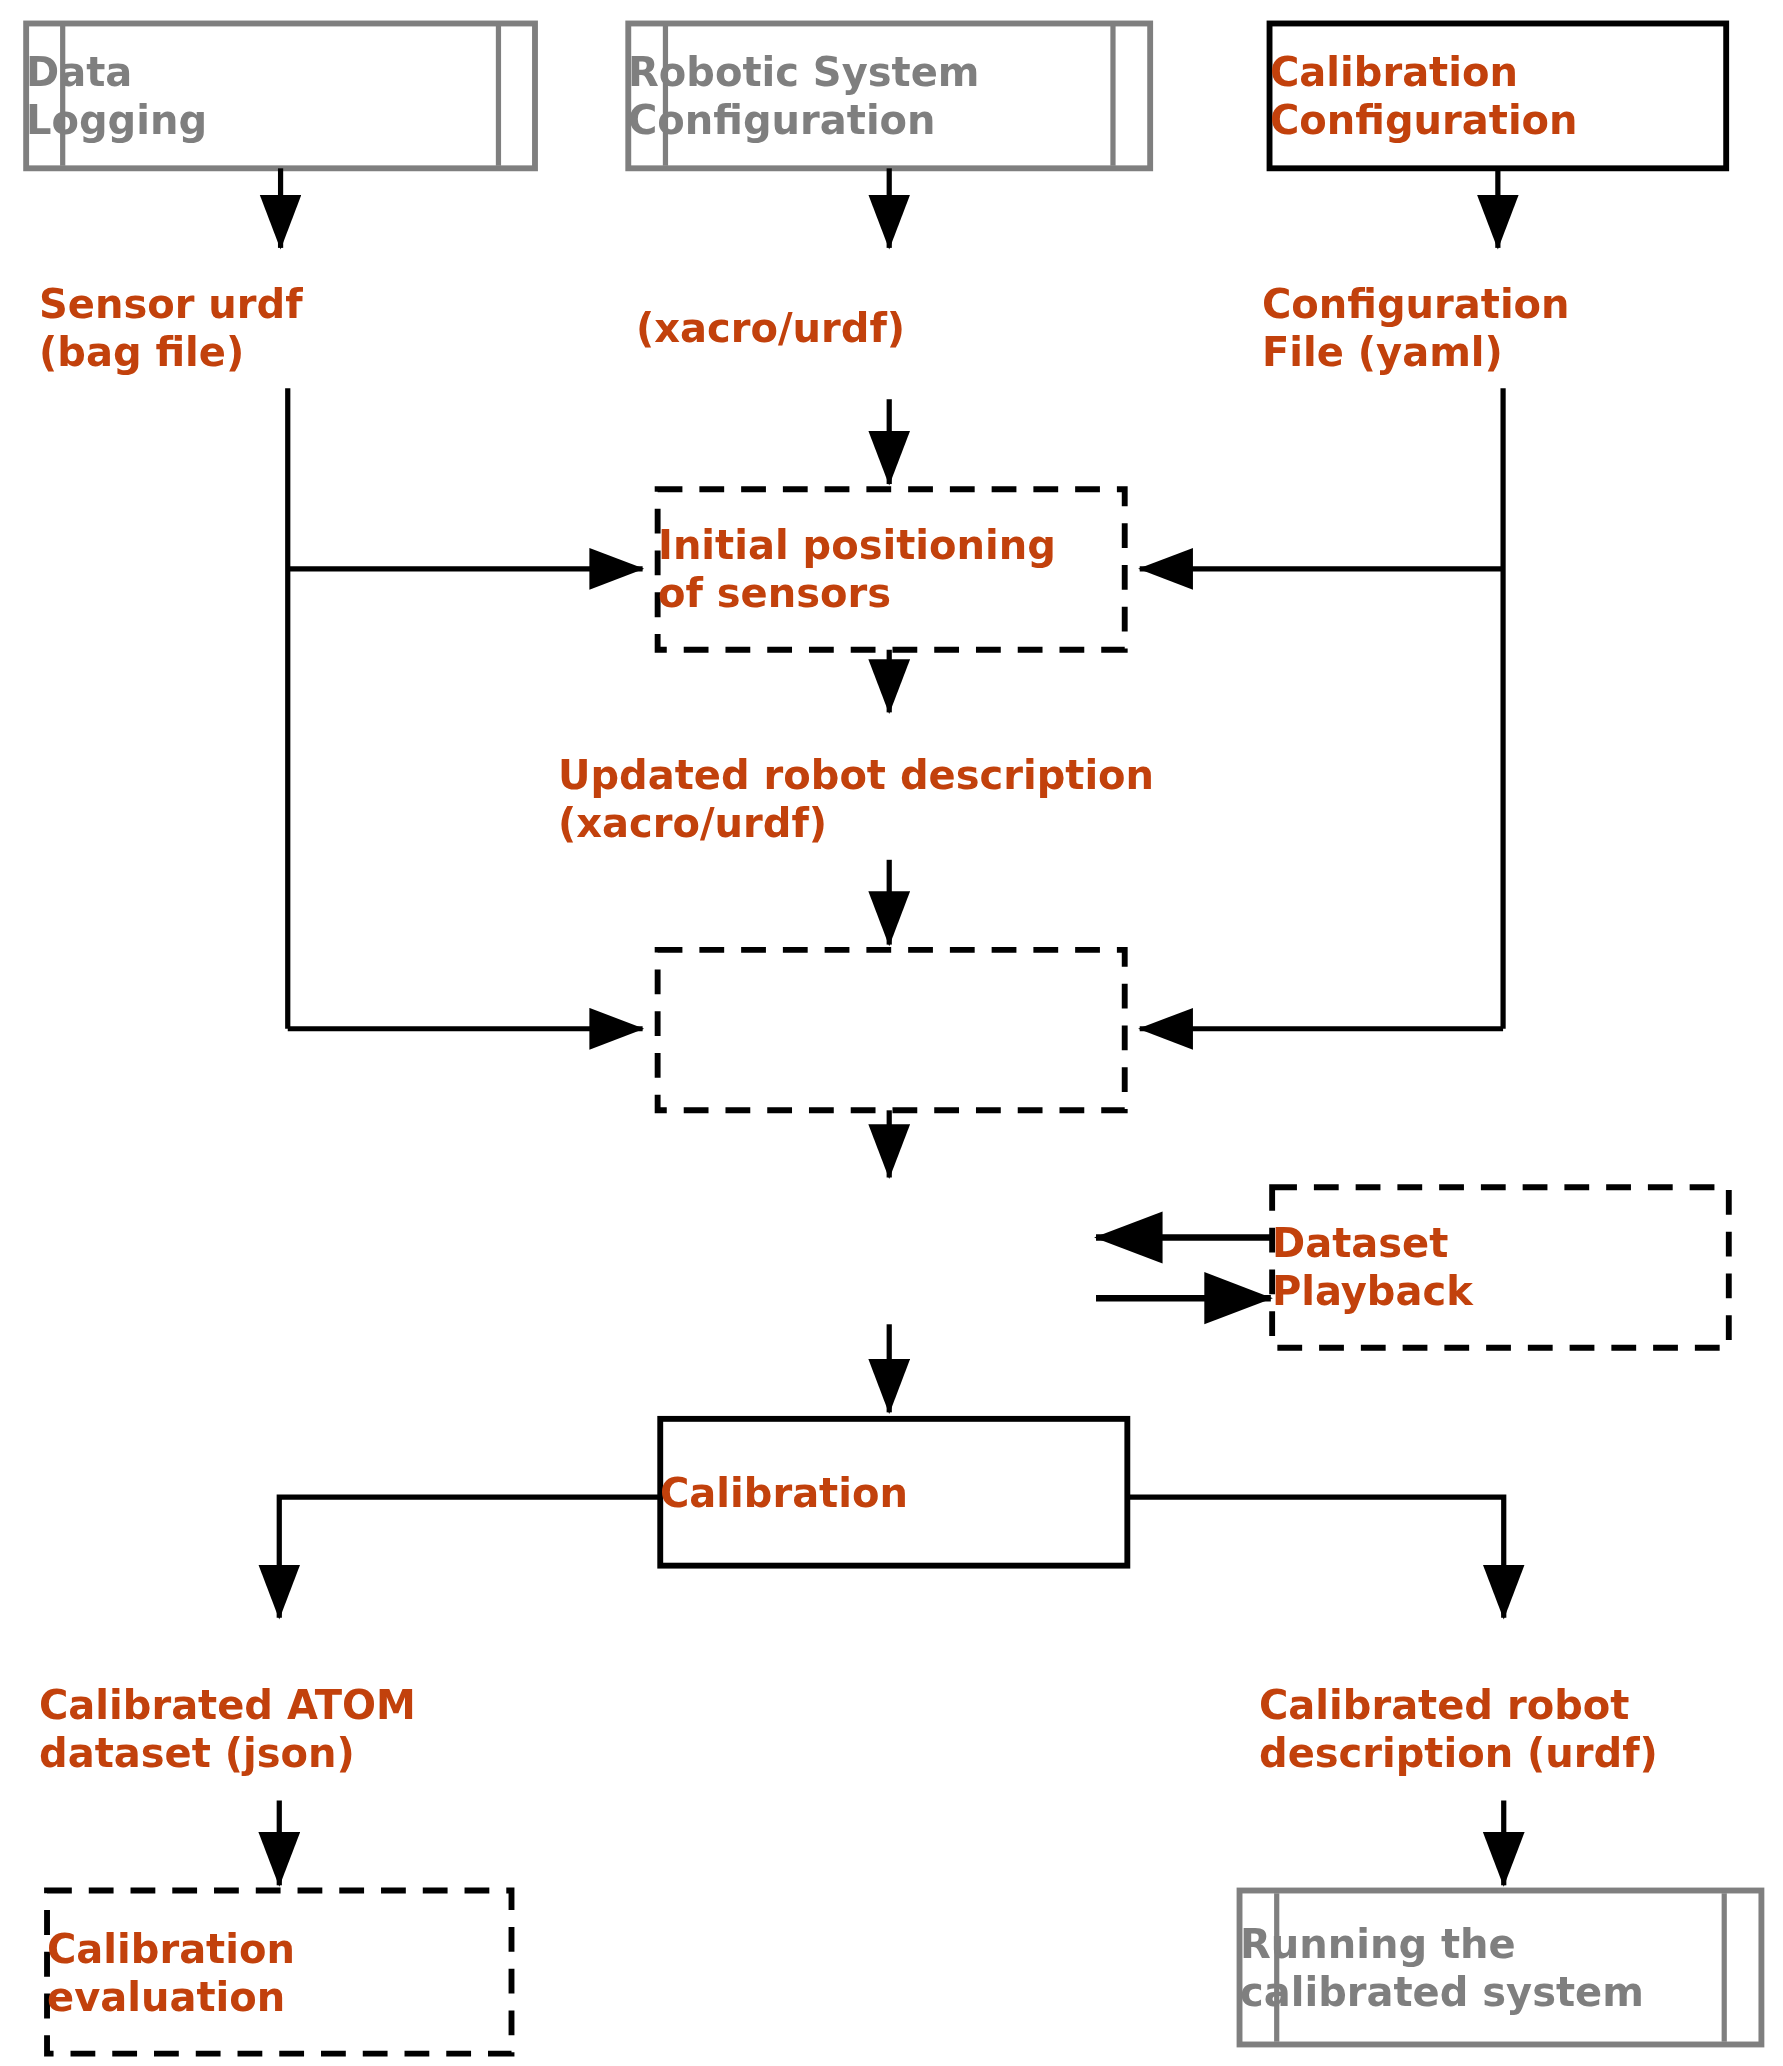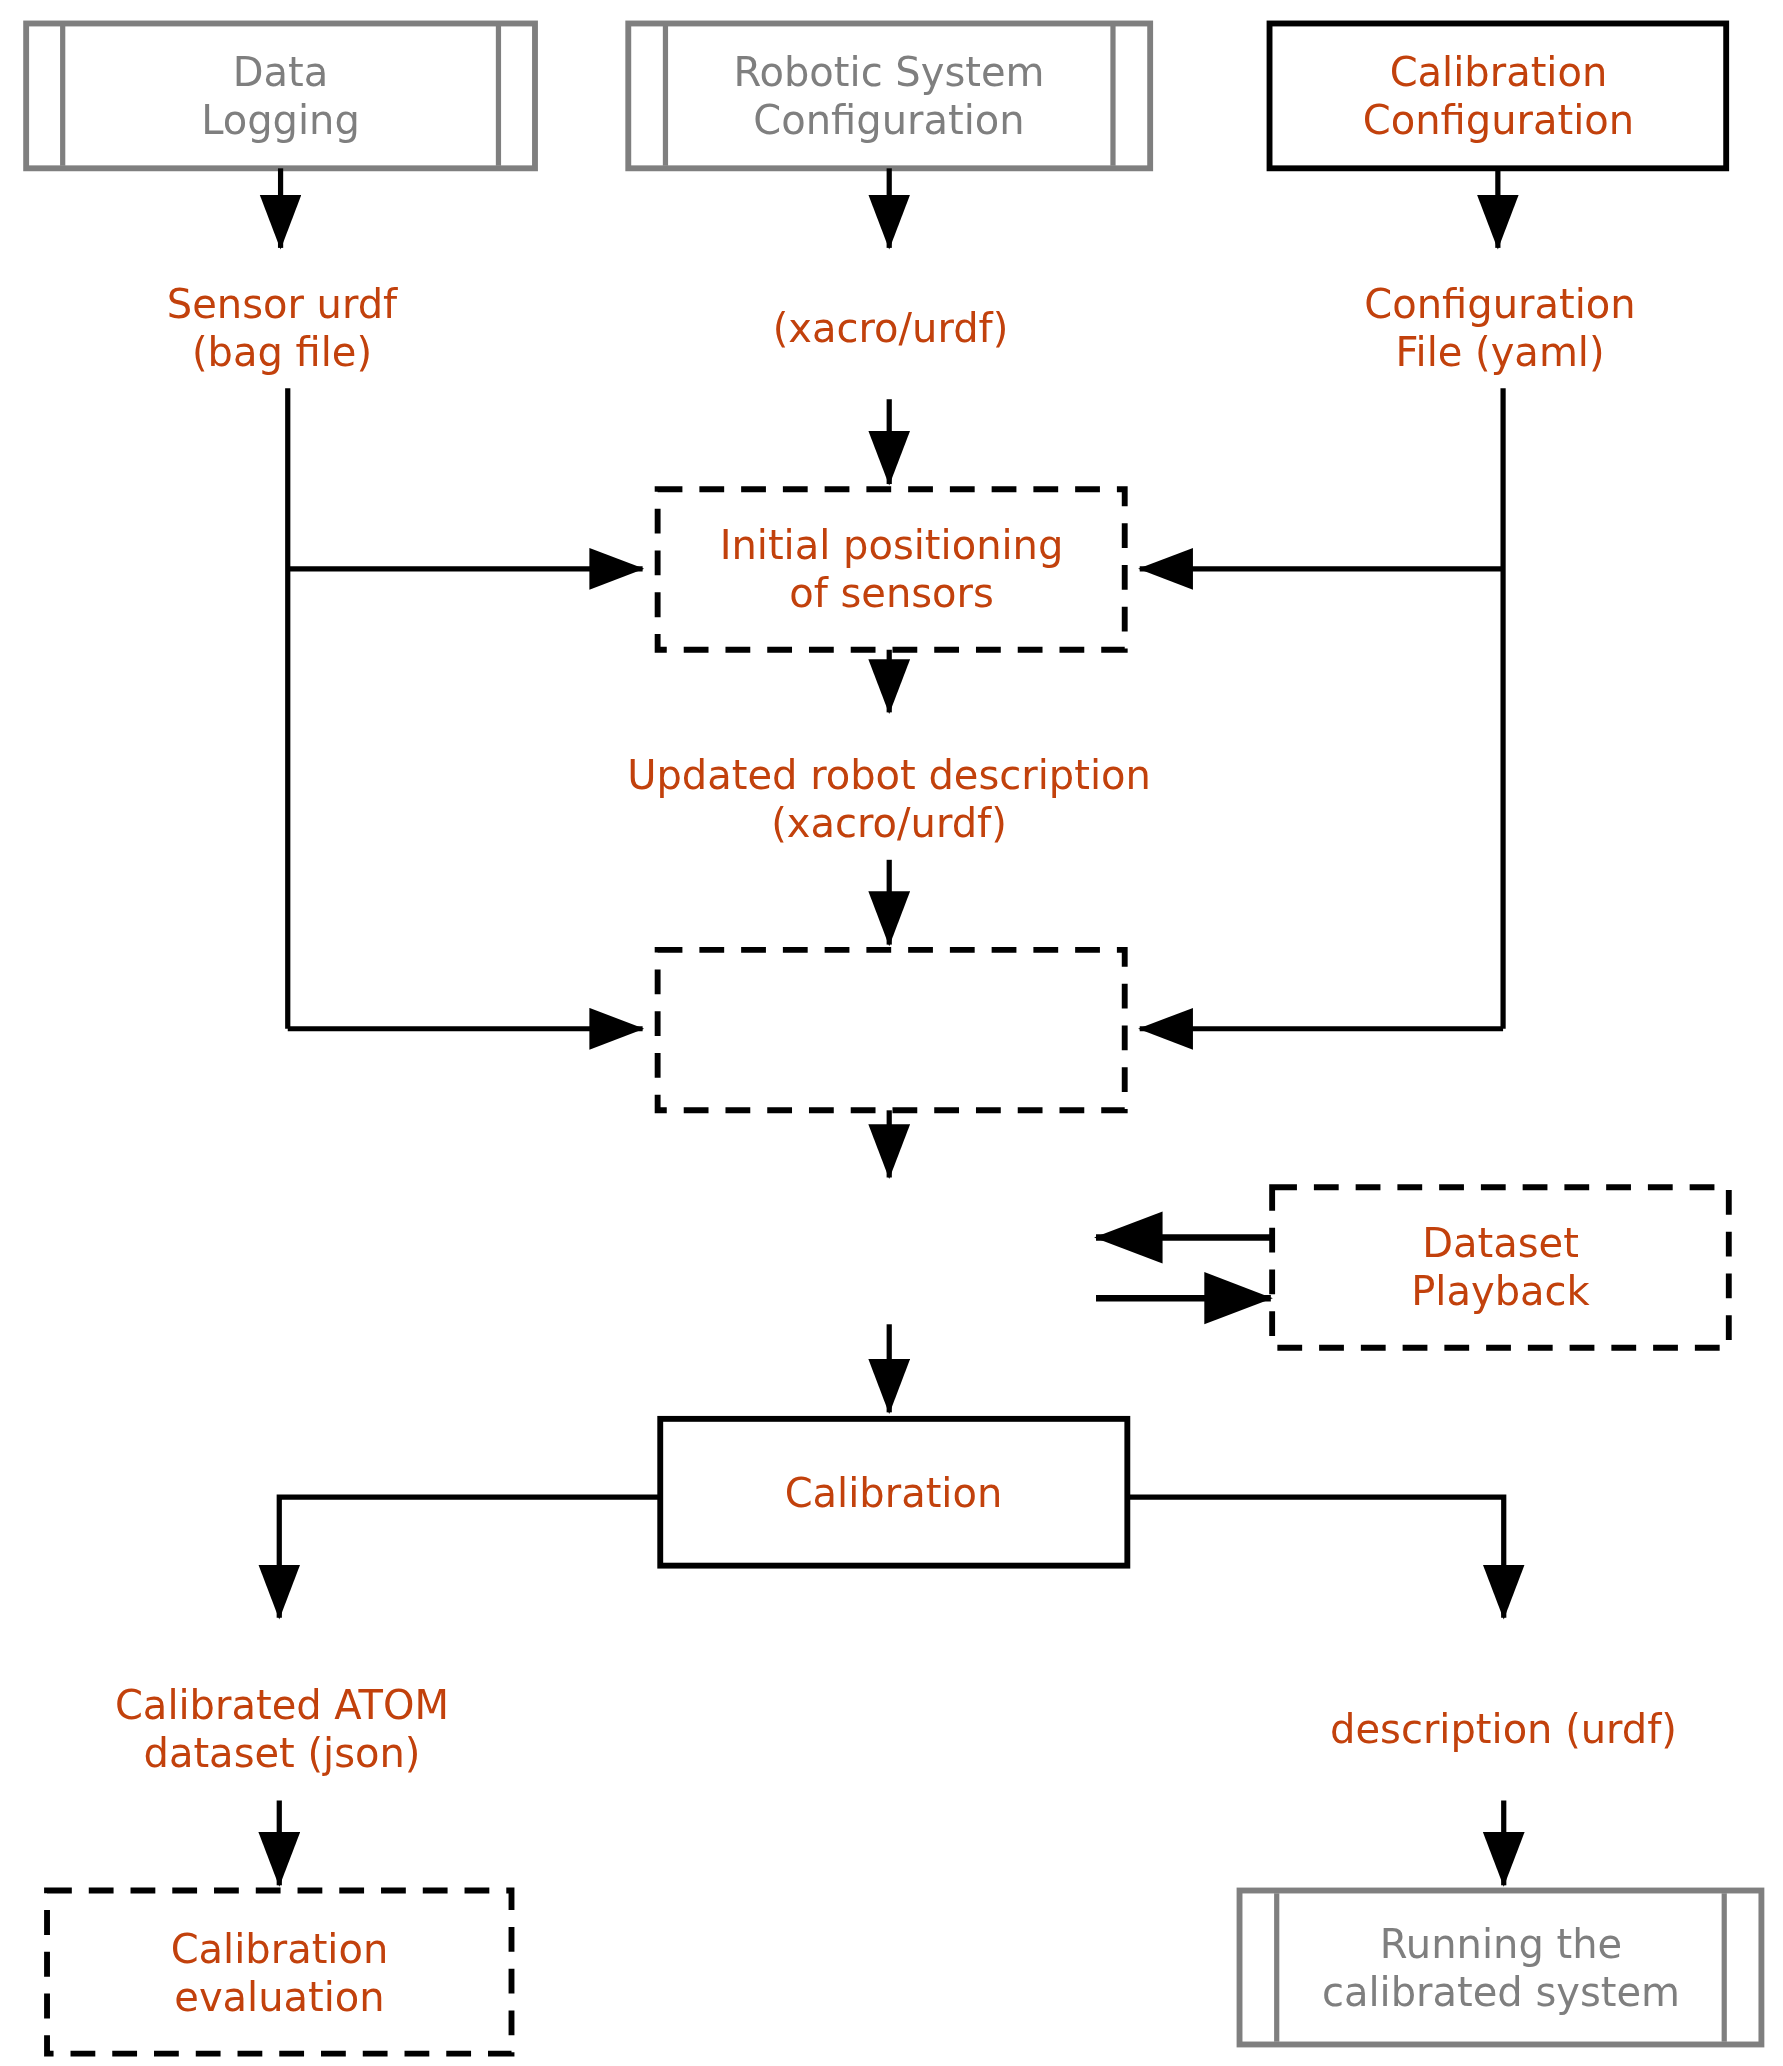--- a/index.html
+++ b/index.html
@@ -5,26 +5,27 @@
   html,body{margin:0;padding:0;background:#ffffff;}
   body{
     font-family:"DejaVu Sans", sans-serif;
     width:1783px;height:2066px;overflow:hidden;
   }
   #canvas{position:relative;width:1783px;height:2066px;background:#fff;}
   svg.layer{position:absolute;left:0;top:0;width:1783px;height:2066px;}
   .node-text{
     position:absolute;
     display:flex;flex-direction:column;
-    align-items:center;justify-content:center;
+    align-items:flex-start;justify-content:center;
     text-align:center;
     font-family:"DejaVu Sans", sans-serif;
     line-height:1.20;
     white-space:pre;
     pointer-events:none;
+    font-weight:bold;
   }
   .t-black{color:#c2410c;}
   .t-gray{color:#7f7f7f;}
   .fs-main{font-size:40px;}
   .fs-label{font-size:40px;}
 </style>
 </head>
 <body>
 
 <div id="canvas">
@@ -196,20 +197,21 @@
   <div class="node-text fs-main t-black" style="left:660px;top:1419px;width:467px;height:147px;">
     <span>Calibration</span>
   </div>
 
   <div class="node-text fs-label t-black" style="left:39px;top:1667px;width:486px;height:124px;">
     <span>Calibrated ATOM</span>
     <span>dataset (json)</span>
   </div>
 
   <div class="node-text fs-label t-black" style="left:1259px;top:1667px;width:489px;height:124px;">
+    <span>Calibrated robot</span>
     <span>description (urdf)</span>
   </div>
 
   <div class="node-text fs-main t-black" style="left:47px;top:1891px;width:465px;height:163px;">
     <span>Calibration</span>
     <span>evaluation</span>
   </div>
 
   <div class="node-text fs-main t-gray" style="left:1240px;top:1891px;width:522px;height:154px;">
     <span>Running the</span>

